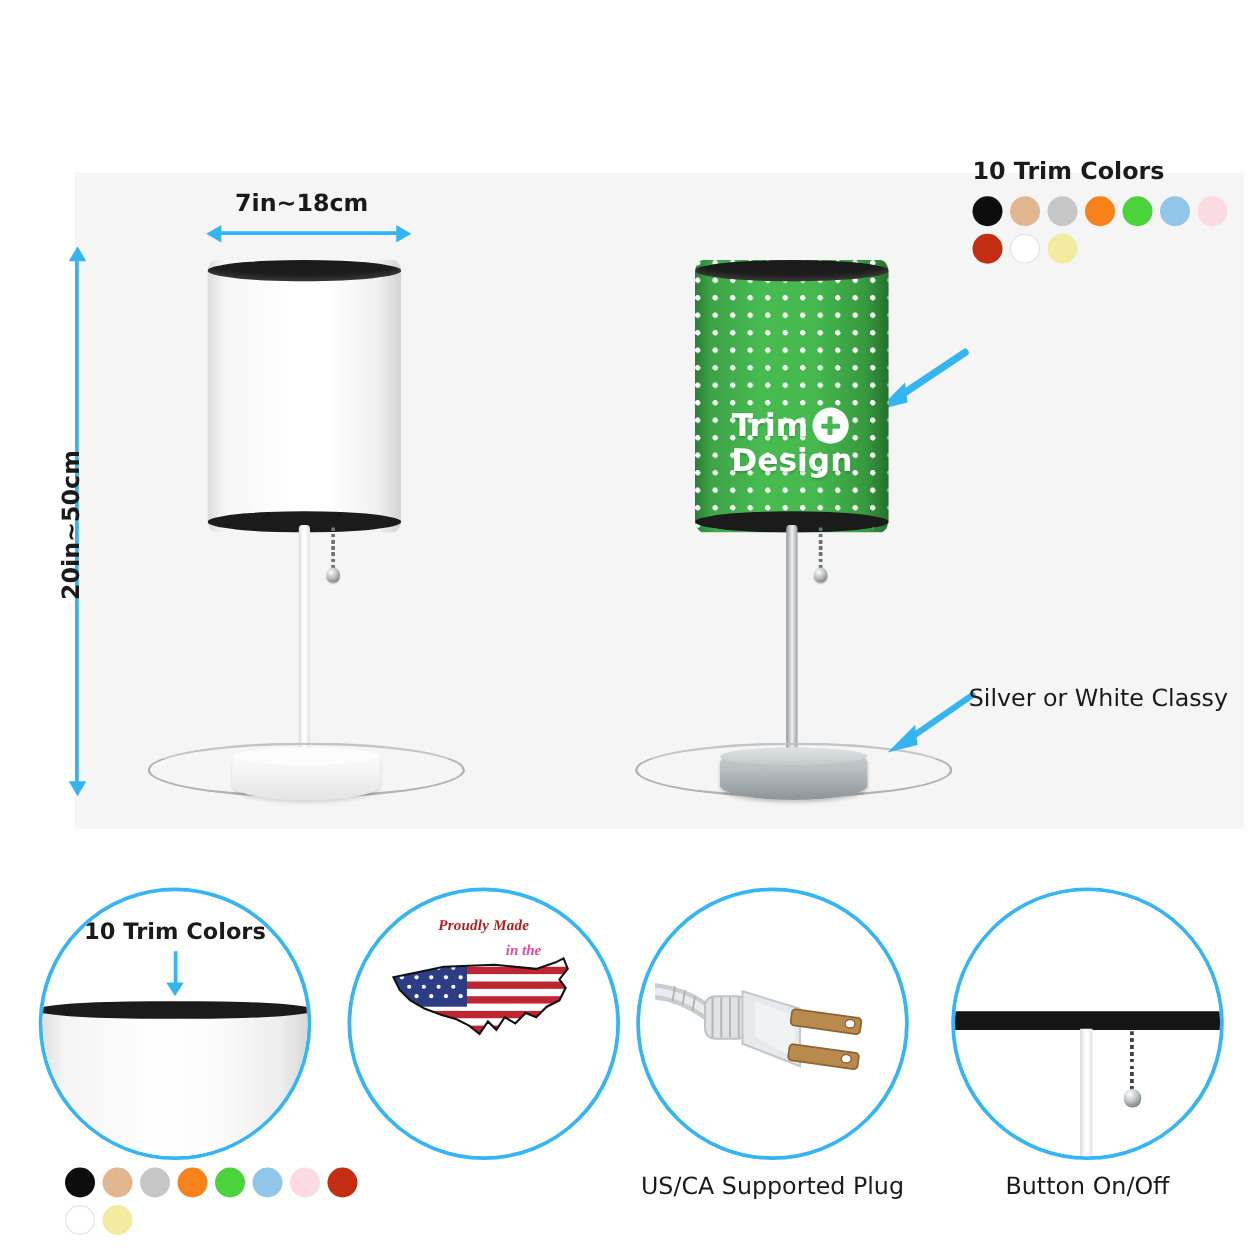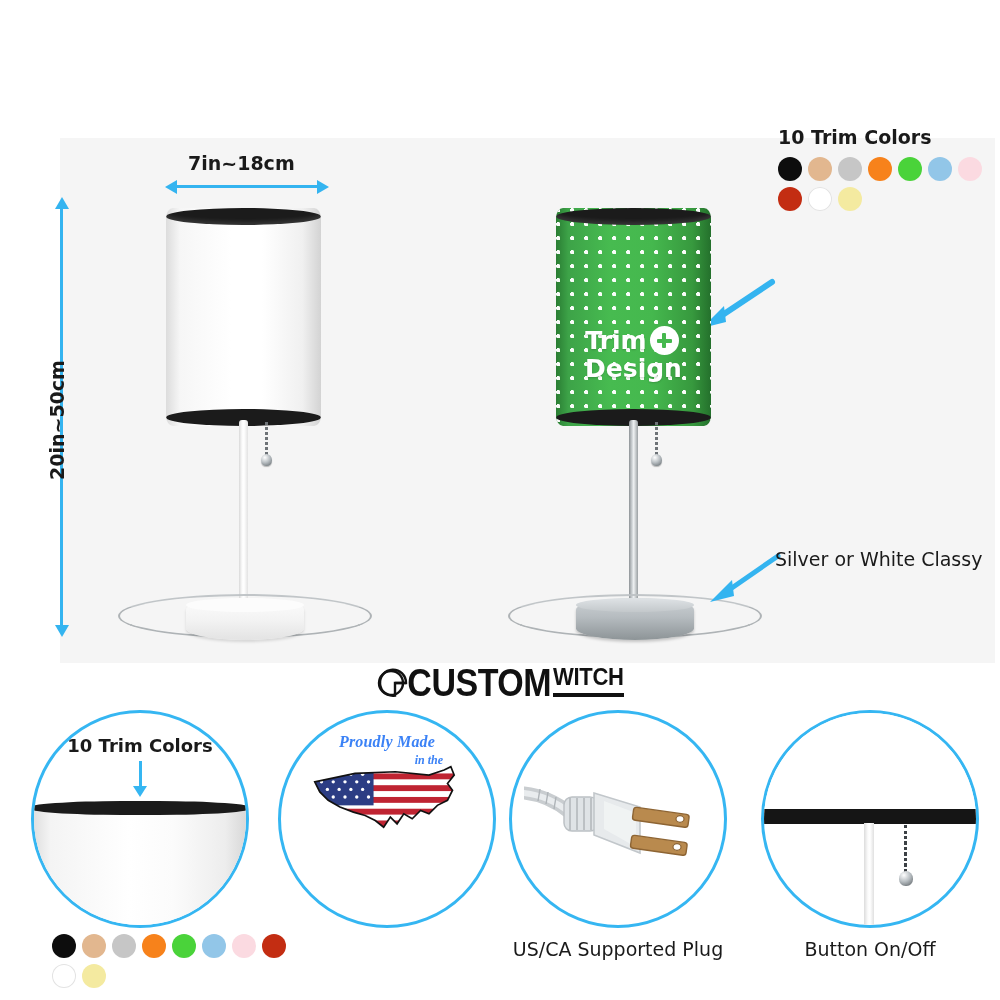--- a/index.html
+++ b/index.html
@@ -247,26 +247,26 @@
   
   .bottom-swatches{
     position:absolute;left:52px;top:228px;width:250px;
   }
 
   
   .usa-wrap{position:absolute;left:16px;right:16px;top:20px;bottom:14px;}
   .usa-proudly{
     position:absolute;left:0;right:0;top:0;text-align:center;
     font-family:"Liberation Serif", serif;font-style:italic;font-weight:bold;
-    font-size:16px;color:#3b82f6;letter-spacing:.2px;
+    font-size:12px;color:#b91c1c;letter-spacing:.2px;
   }
   .usa-inthe{
-    position:absolute;right:34px;top:20px;
+    position:absolute;right:44px;top:20px;
     font-family:"Liberation Serif", serif;font-style:italic;font-weight:bold;
-    font-size:12px;color:#3b82f6;
+    font-size:12px;color:#ec4899;
   }
   .usa-map{position:absolute;left:6px;right:6px;top:26px;height:86px;}
   .usa-big{
     position:absolute;left:0;right:0;bottom:26px;text-align:center;
     font-family:"Liberation Sans", sans-serif;font-weight:bold;font-style:italic;
     font-size:38px;color:#111;letter-spacing:-1px;
   }
   .usa-star{
     color:#c0392b;font-size:15px;font-style:normal;font-weight:normal;
     vertical-align:12px;
@@ -363,34 +363,20 @@
       <svg width="86" height="60" viewBox="0 0 86 60">
         <g stroke="#34b4f0" stroke-width="5" fill="none" stroke-linecap="round">
           <line x1="78" y1="8" x2="26" y2="44"></line>
         </g>
         <polygon points="10,54 32,32 34,48" fill="#34b4f0"></polygon>
       </svg>
     </div>
     <div class="note" style="left:775px;top:440px;">Silver or White Classy</div>
   </div>
 
-  <div class="logo">
-    <div class="logo-mark">
-      <svg width="34" height="34" viewBox="0 0 34 34">
-        <circle cx="15" cy="17" r="12" fill="none" stroke="#111" stroke-width="2.4"></circle>
-        <path d="M30 17 A13 13 0 1 0 19 29.6 L19 17 Z" fill="none" stroke="#111" stroke-width="2.4"></path>
-        <line x1="19" y1="17" x2="30" y2="17" stroke="#111" stroke-width="2.4"></line>
-      </svg>
-    </div>
-    <span class="logo-custom">CUSTOM</span>
-    <span class="logo-witch-wrap">
-      <span class="logo-witch">WITCH</span>
-      <span class="logo-underline"></span>
-    </span>
-  </div>
 
   <div class="features">
 
     <div class="feature" style="left:25px;">
       <div class="circle">
         <div class="c1-shade"></div>
         <div class="c1-trim"></div>
         <div class="c1-label">10 Trim Colors</div>
         <div class="c1-arrow"></div>
       </div>

